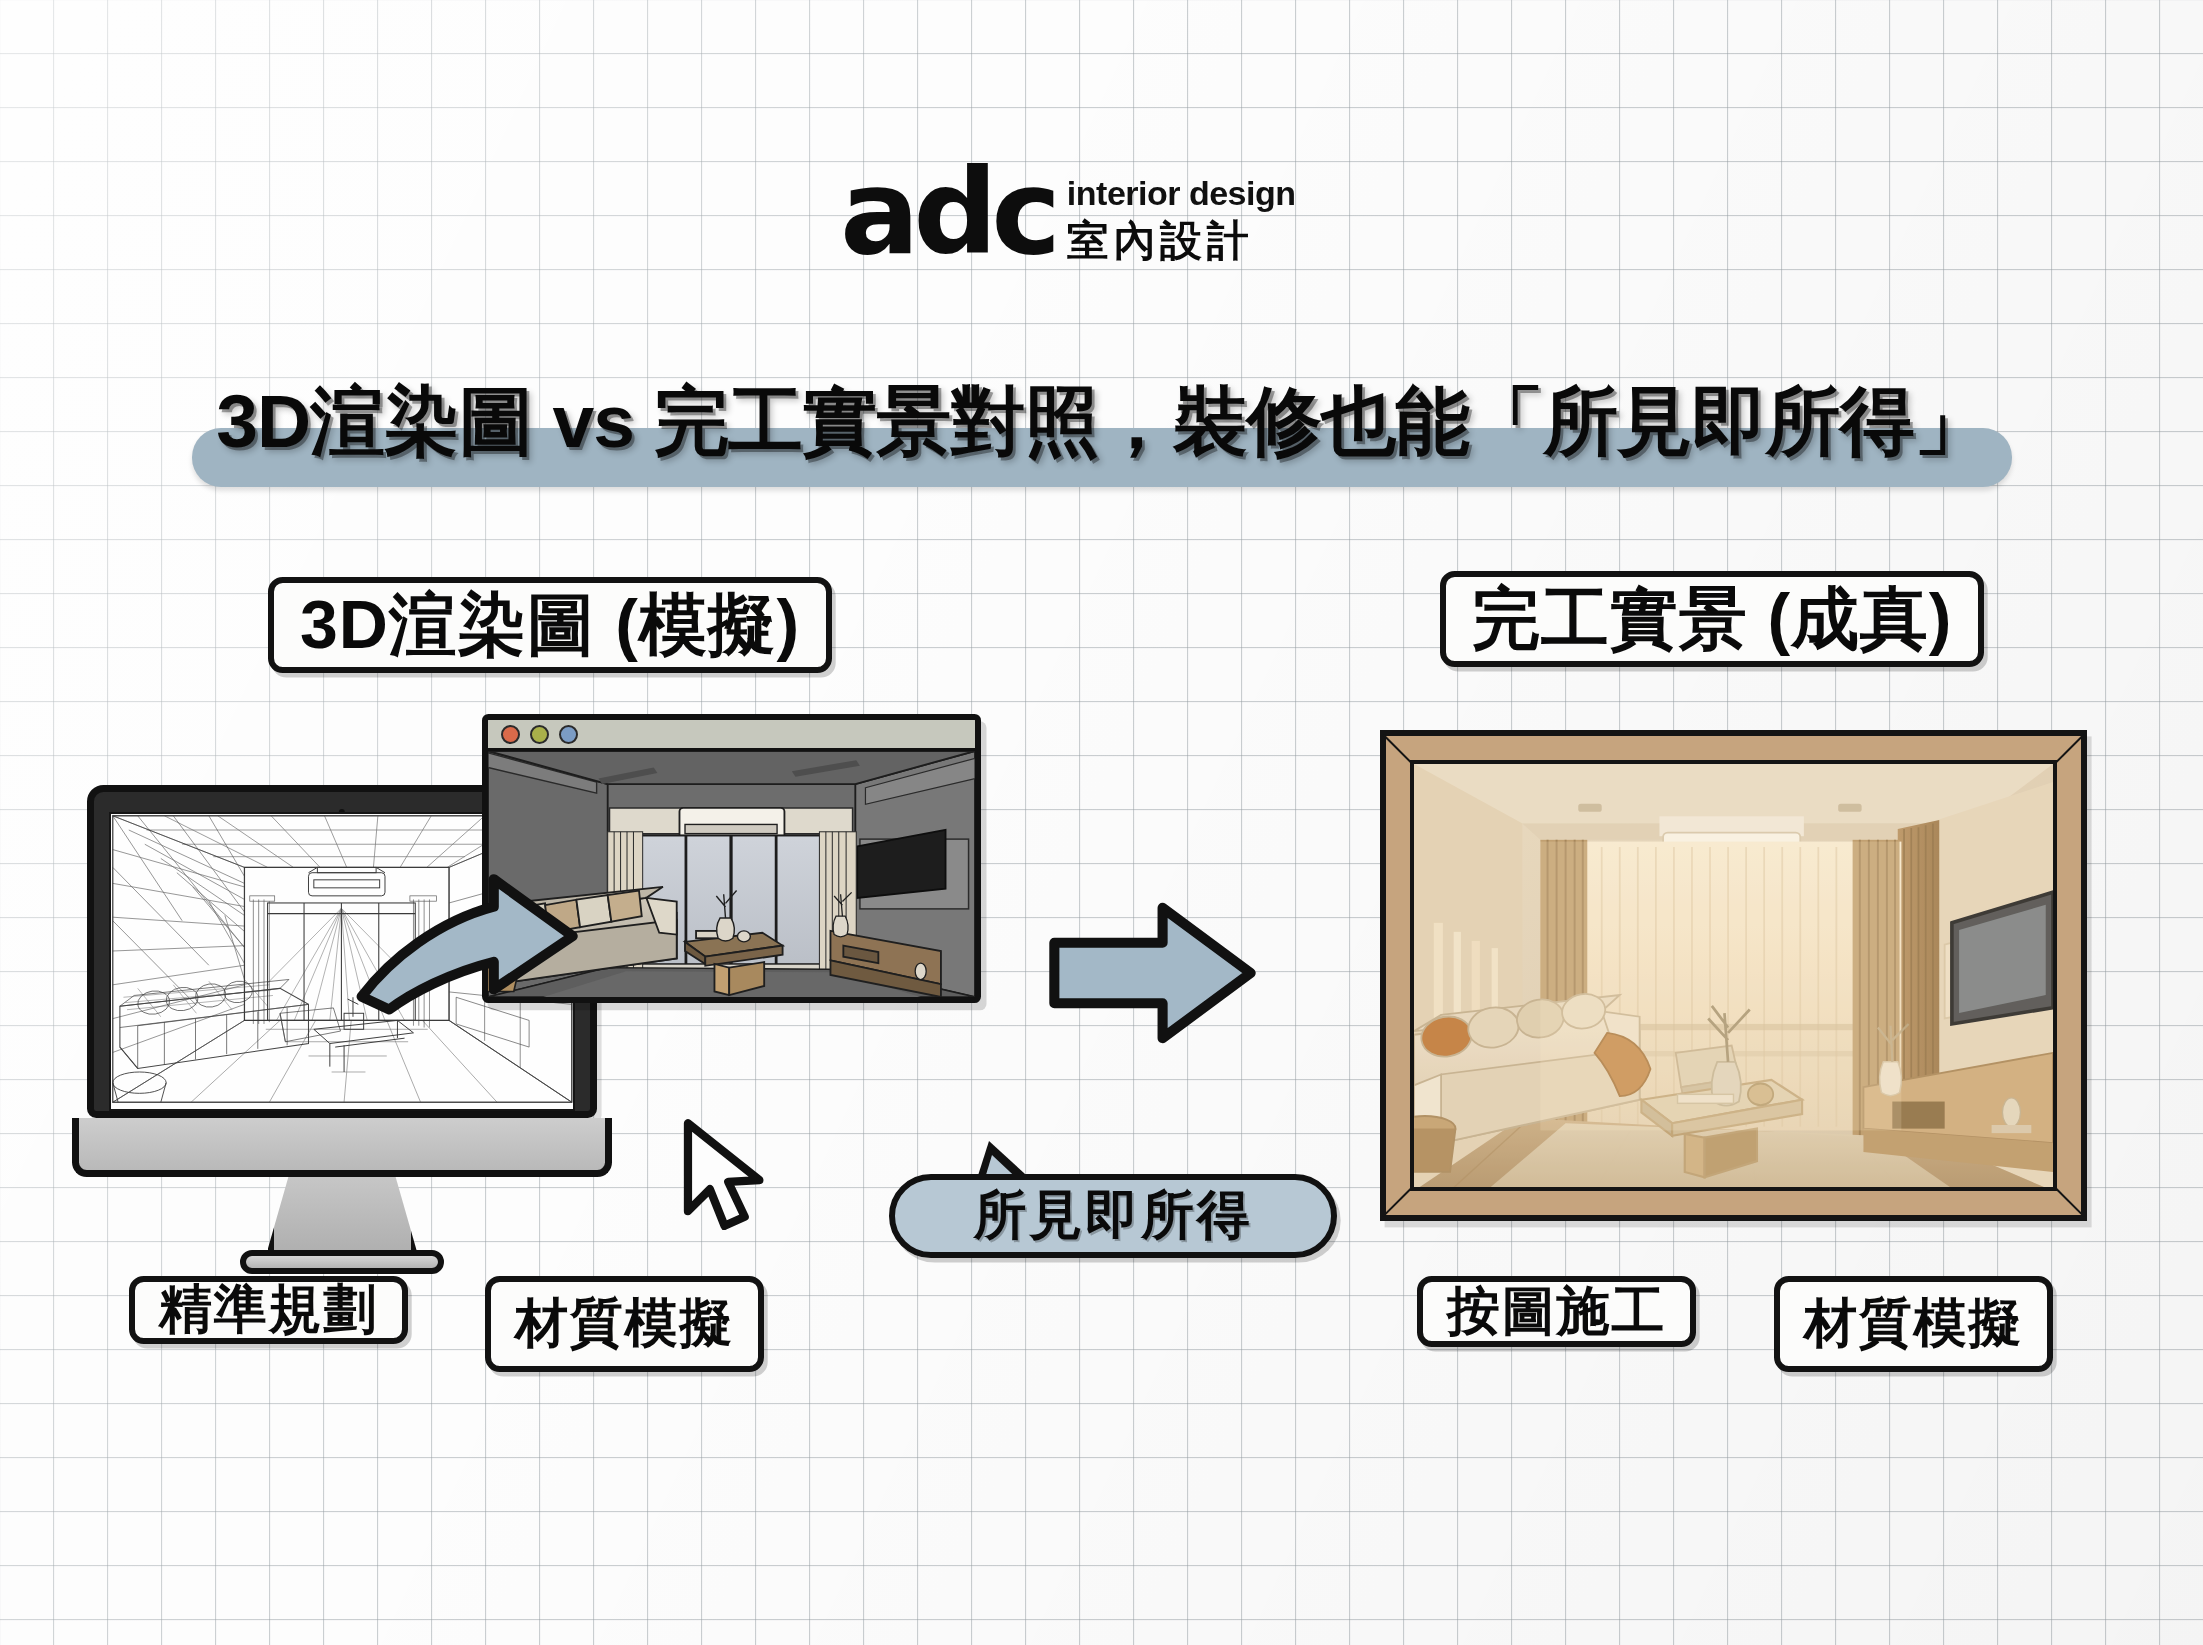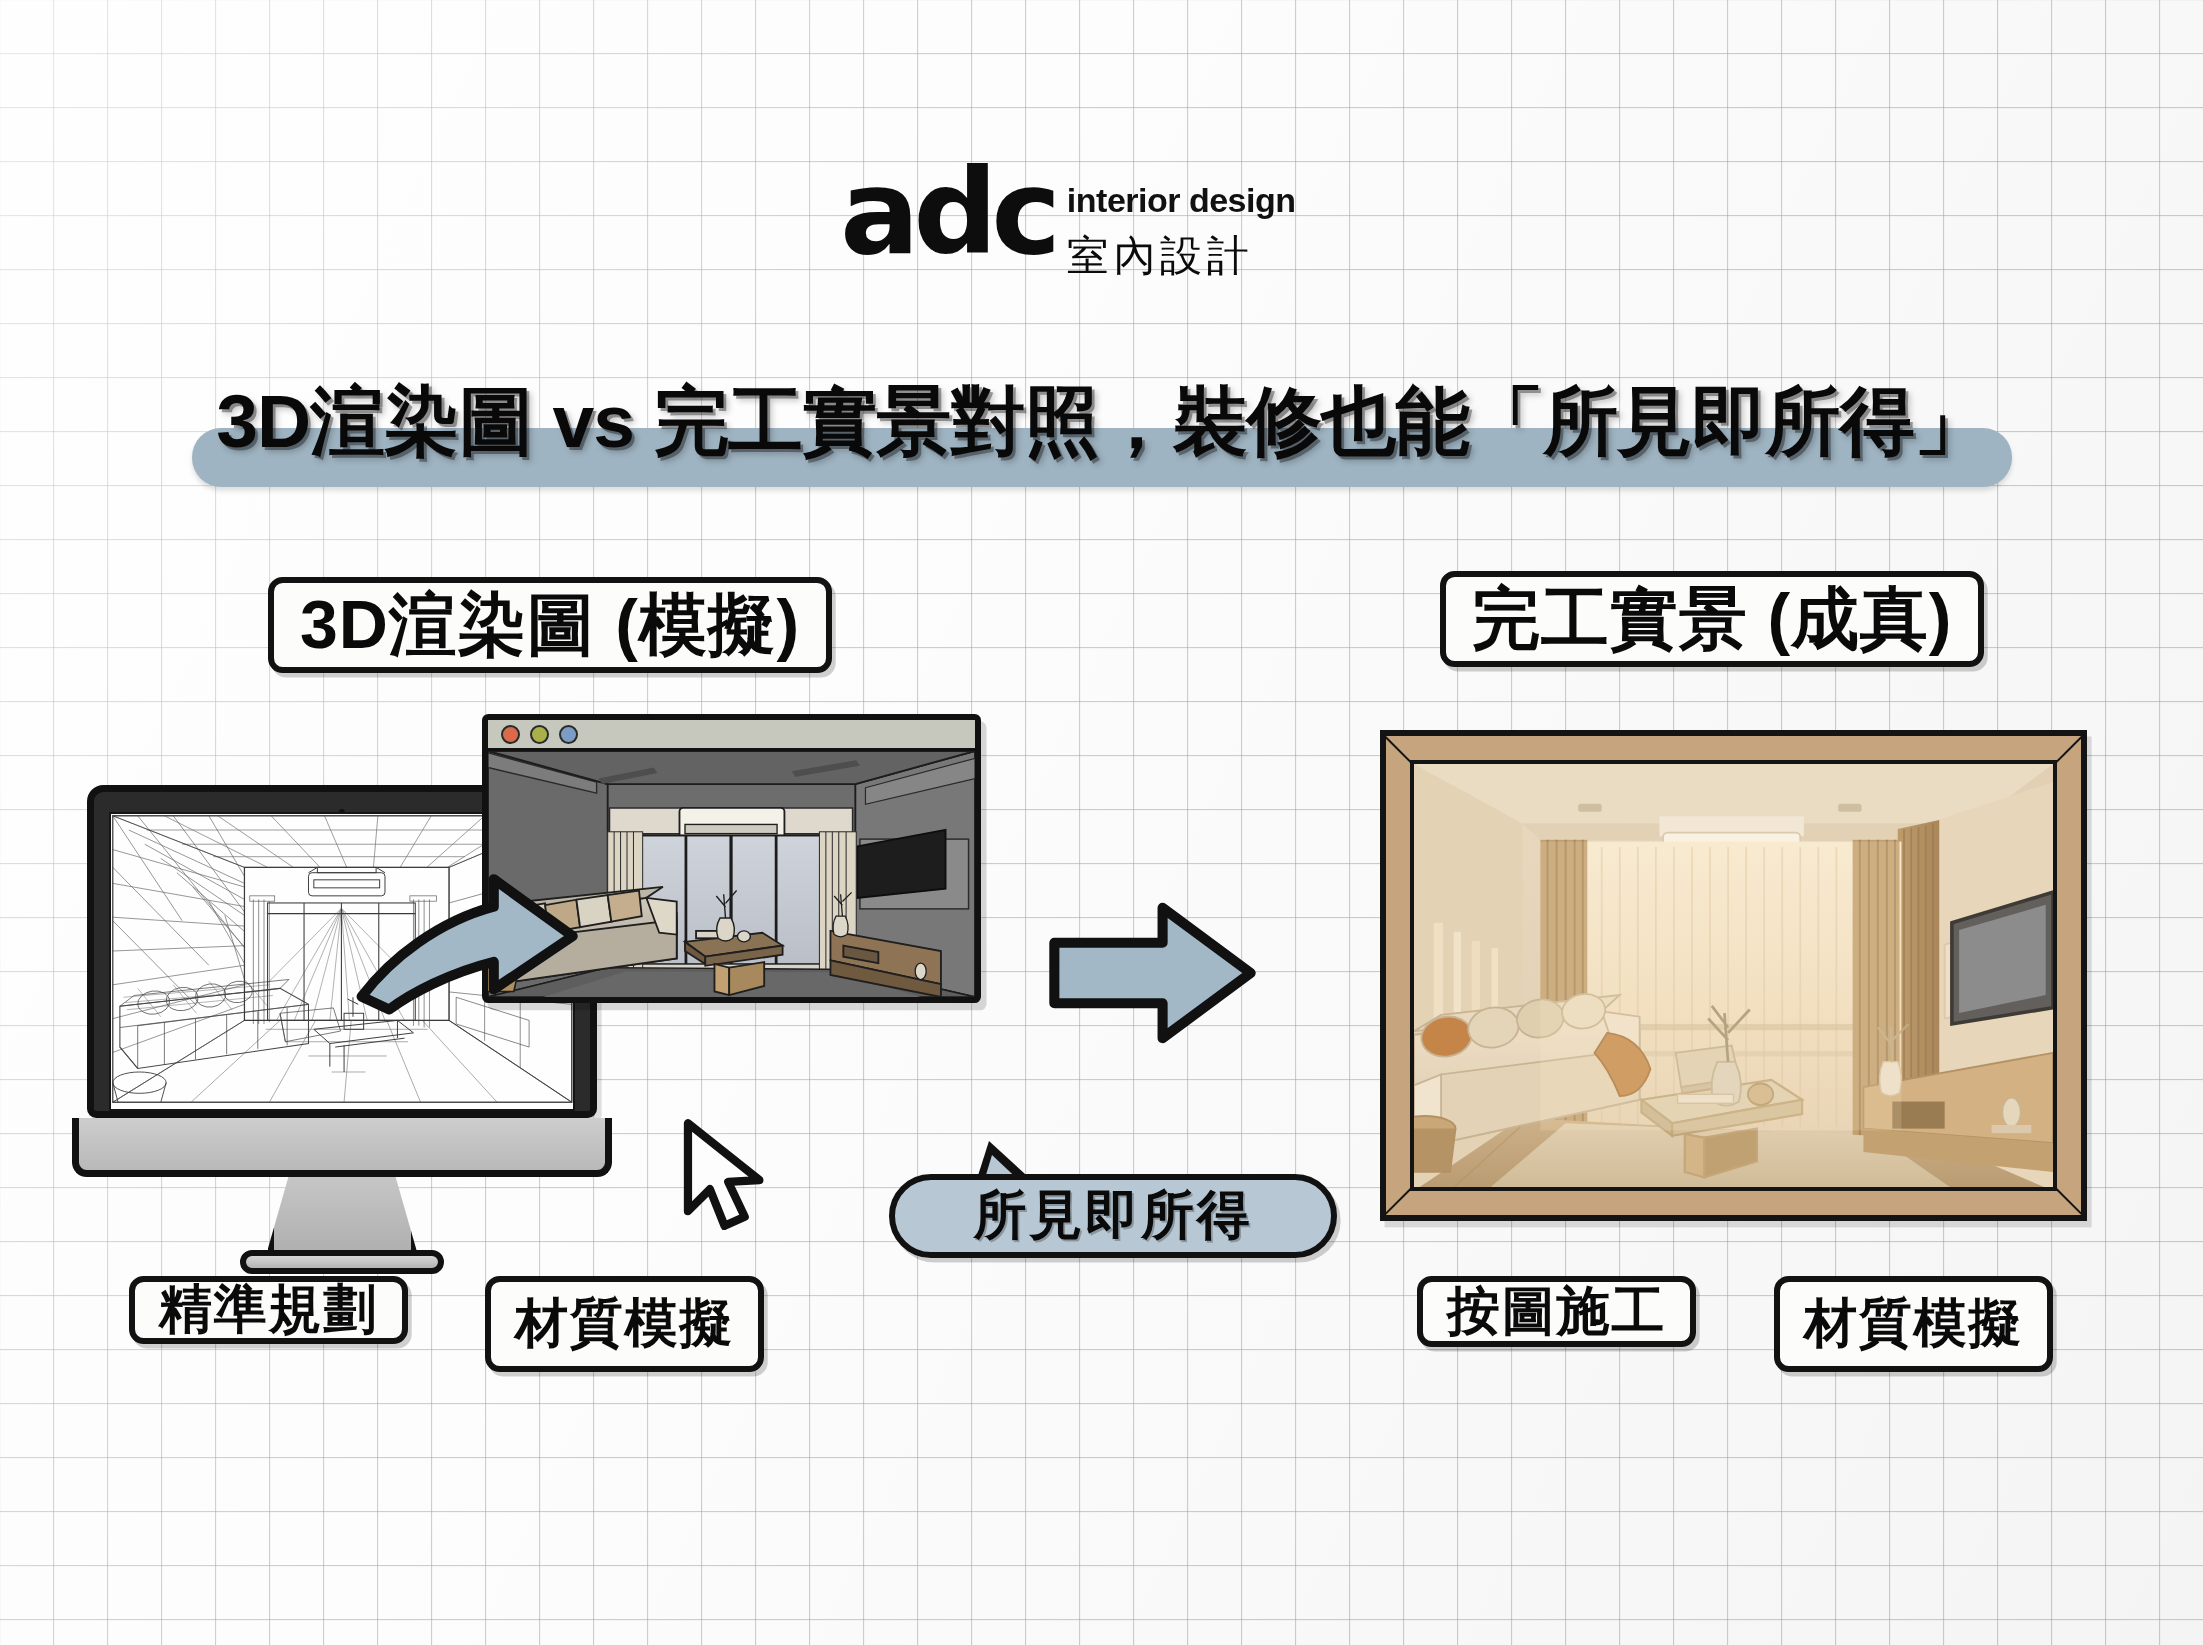--- a/index.html
+++ b/index.html
@@ -32,28 +32,28 @@
   
   #logo{
     position:absolute; left:840px; top:161px;
     display:flex; align-items:flex-start; gap:12px;
   }
   #logo-mark{
     font-family:"DejaVu Sans",sans-serif;
     font-size:118px; font-weight:800; line-height:.88;
     letter-spacing:-6.4px; color:#0d0d0d;
   }
-  #logo-text{ padding-top:22px; }
+  #logo-text{ padding-top:15px; }
   #logo-en{
     font-size:34px; font-weight:600; letter-spacing:-0.5px;
     color:#111; line-height:1.05; white-space:nowrap;
   }
   #logo-zh{
-    font-size:42px; font-weight:400; letter-spacing:4.6px;
-    color:#0b0b0b; line-height:1.12; margin-top:13px; white-space:nowrap;
+    font-size:42px; font-weight:700; letter-spacing:4.6px;
+    color:#0b0b0b; line-height:1.12; margin-top:5px; white-space:nowrap;
   }
 
   
   #headline-wrap{
     position:absolute; left:0; top:375px; width:2204px;
     display:flex; justify-content:center;
   }
   #headline{
     position:relative; display:inline-block;
     padding:3.7px 24px 5.5px 24px;

